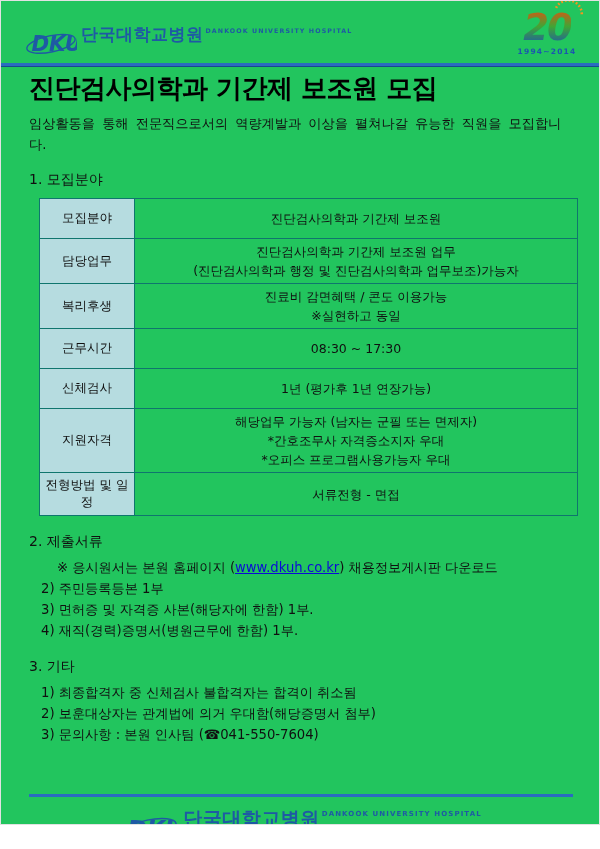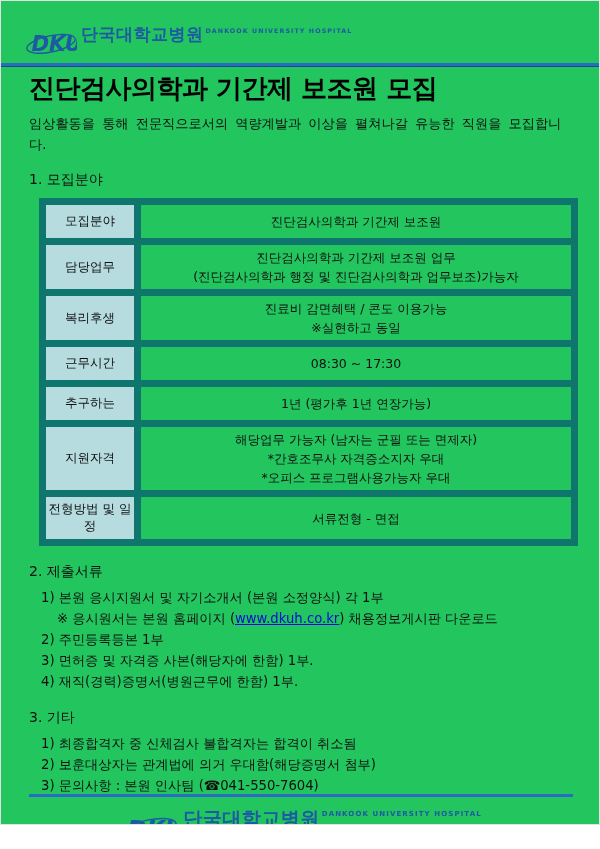--- a/index.html
+++ b/index.html
@@ -36,21 +36,21 @@
   .doc-title { font-size:26px; font-weight:bold; letter-spacing:-0.5px; color:#000; margin-top:2px; }
   .intro { margin-top:7px; font-size:13.2px; line-height:21px; word-spacing:3px; color:#101010; }
 
   .sec-heading { font-size:14px; margin-top:16px; color:#101010; }
 
   
   table.recruit {
     border-collapse:collapse; margin:9px 0 0 10px; width:539px;
     font-size:12.5px; color:#101010;
   }
-  table.recruit td { border:7px solid #0f766e; vertical-align:middle; }
+  table.recruit td { border:1px solid #0f766e; vertical-align:middle; }
   td.cell-label {
     width:95px; background:#b6dce0; text-align:center; padding:4px 2px;
   }
   td.cell-value { text-align:center; padding:3px 4px; line-height:19px; }
   tr.h1 td { height:40px; }
   tr.h2 td { height:45px; }
   tr.h3 td { height:48px; }
 
   
   .list { margin-top:6px; font-size:13.2px; line-height:21px; color:#101010; }
@@ -76,20 +76,29 @@
       <svg class="brand-mark" viewBox="0 0 60 40">
         <ellipse cx="30" cy="21" rx="29" ry="9.5" fill="none" stroke="#1e5aa4" stroke-width="1.6" transform="rotate(-12 30 21)"></ellipse>
         <text x="7" y="29" font-family="DejaVu Sans, sans-serif" font-size="25" font-weight="bold" font-style="italic" fill="#1e5aa4">DKU</text>
       </svg>
       <div class="brand-text">
         <span class="brand-kr">단국대학교병원</span>
         <span class="brand-en">DANKOOK UNIVERSITY HOSPITAL</span>
       </div>
     </div>
 
+    <div class="anniv">
+      <span class="anniv-20wrap">
+        <span class="anniv-20">20</span>
+        <svg class="anniv-arc" viewBox="0 0 40 40">
+          <path d="M 6 8 A 16 16 0 0 1 36 18" fill="none" stroke="#f7941d" stroke-width="3" stroke-dasharray="2 2.5"></path>
+        </svg>
+      </span>
+      <div class="anniv-years">1994~2014</div>
+    </div>
   </div>
   <div class="rule-top"></div>
 
   <div class="content">
     <div class="doc-title">진단검사의학과 기간제 보조원 모집</div>
 
     <div class="intro">
       <div>임상활동을 통해 전문직으로서의 역량계발과 이상을 펼쳐나갈 유능한 직원을 모집합니다.</div>
     </div>
 
@@ -117,21 +126,21 @@
             <div>※실현하고 동일</div>
           </td>
         </tr>
         <tr class="h1">
           <td class="cell-label">근무시간</td>
           <td class="cell-value">
             <div>08:30 ~ 17:30</div>
           </td>
         </tr>
         <tr class="h1">
-          <td class="cell-label">추구하는</td>
+          <td class="cell-label">신체검사</td>
           <td class="cell-value">
             <div>1년 (평가후 1년 연장가능)</div>
           </td>
         </tr>
         <tr class="h3">
           <td class="cell-label">지원자격</td>
           <td class="cell-value">
             <div>해당업무 가능자 (남자는 군필 또는 면제자)</div>
             <div>*간호조무사 자격증소지자 우대</div>
             <div>*오피스 프로그램사용가능자 우대</div>
@@ -141,21 +150,20 @@
           <td class="cell-label">전형방법 및 일정</td>
           <td class="cell-value">
             <div>서류전형 - 면접</div>
           </td>
         </tr>
       </tbody>
     </table>
 
     <div class="sec-heading" style="margin-top:17px;">2. 제출서류</div>
     <div class="list">
-      <div class="li">1) 본원 응시지원서 및 자기소개서 (본원 소정양식) 각 1부</div>
       <div class="li li-note">
         <span>※ 응시원서는 본원 홈페이지 (</span><a class="doc-link">www.dkuh.co.kr</a><span>) 채용정보게시판 다운로드</span>
       </div>
       <div class="li">2) 주민등록등본 1부</div>
       <div class="li">3) 면허증 및 자격증 사본(해당자에 한함) 1부.</div>
       <div class="li">4) 재직(경력)증명서(병원근무에 한함) 1부.</div>
     </div>
 
     <div class="sec-heading" style="margin-top:17px;">3. 기타</div>
     <div class="list">

